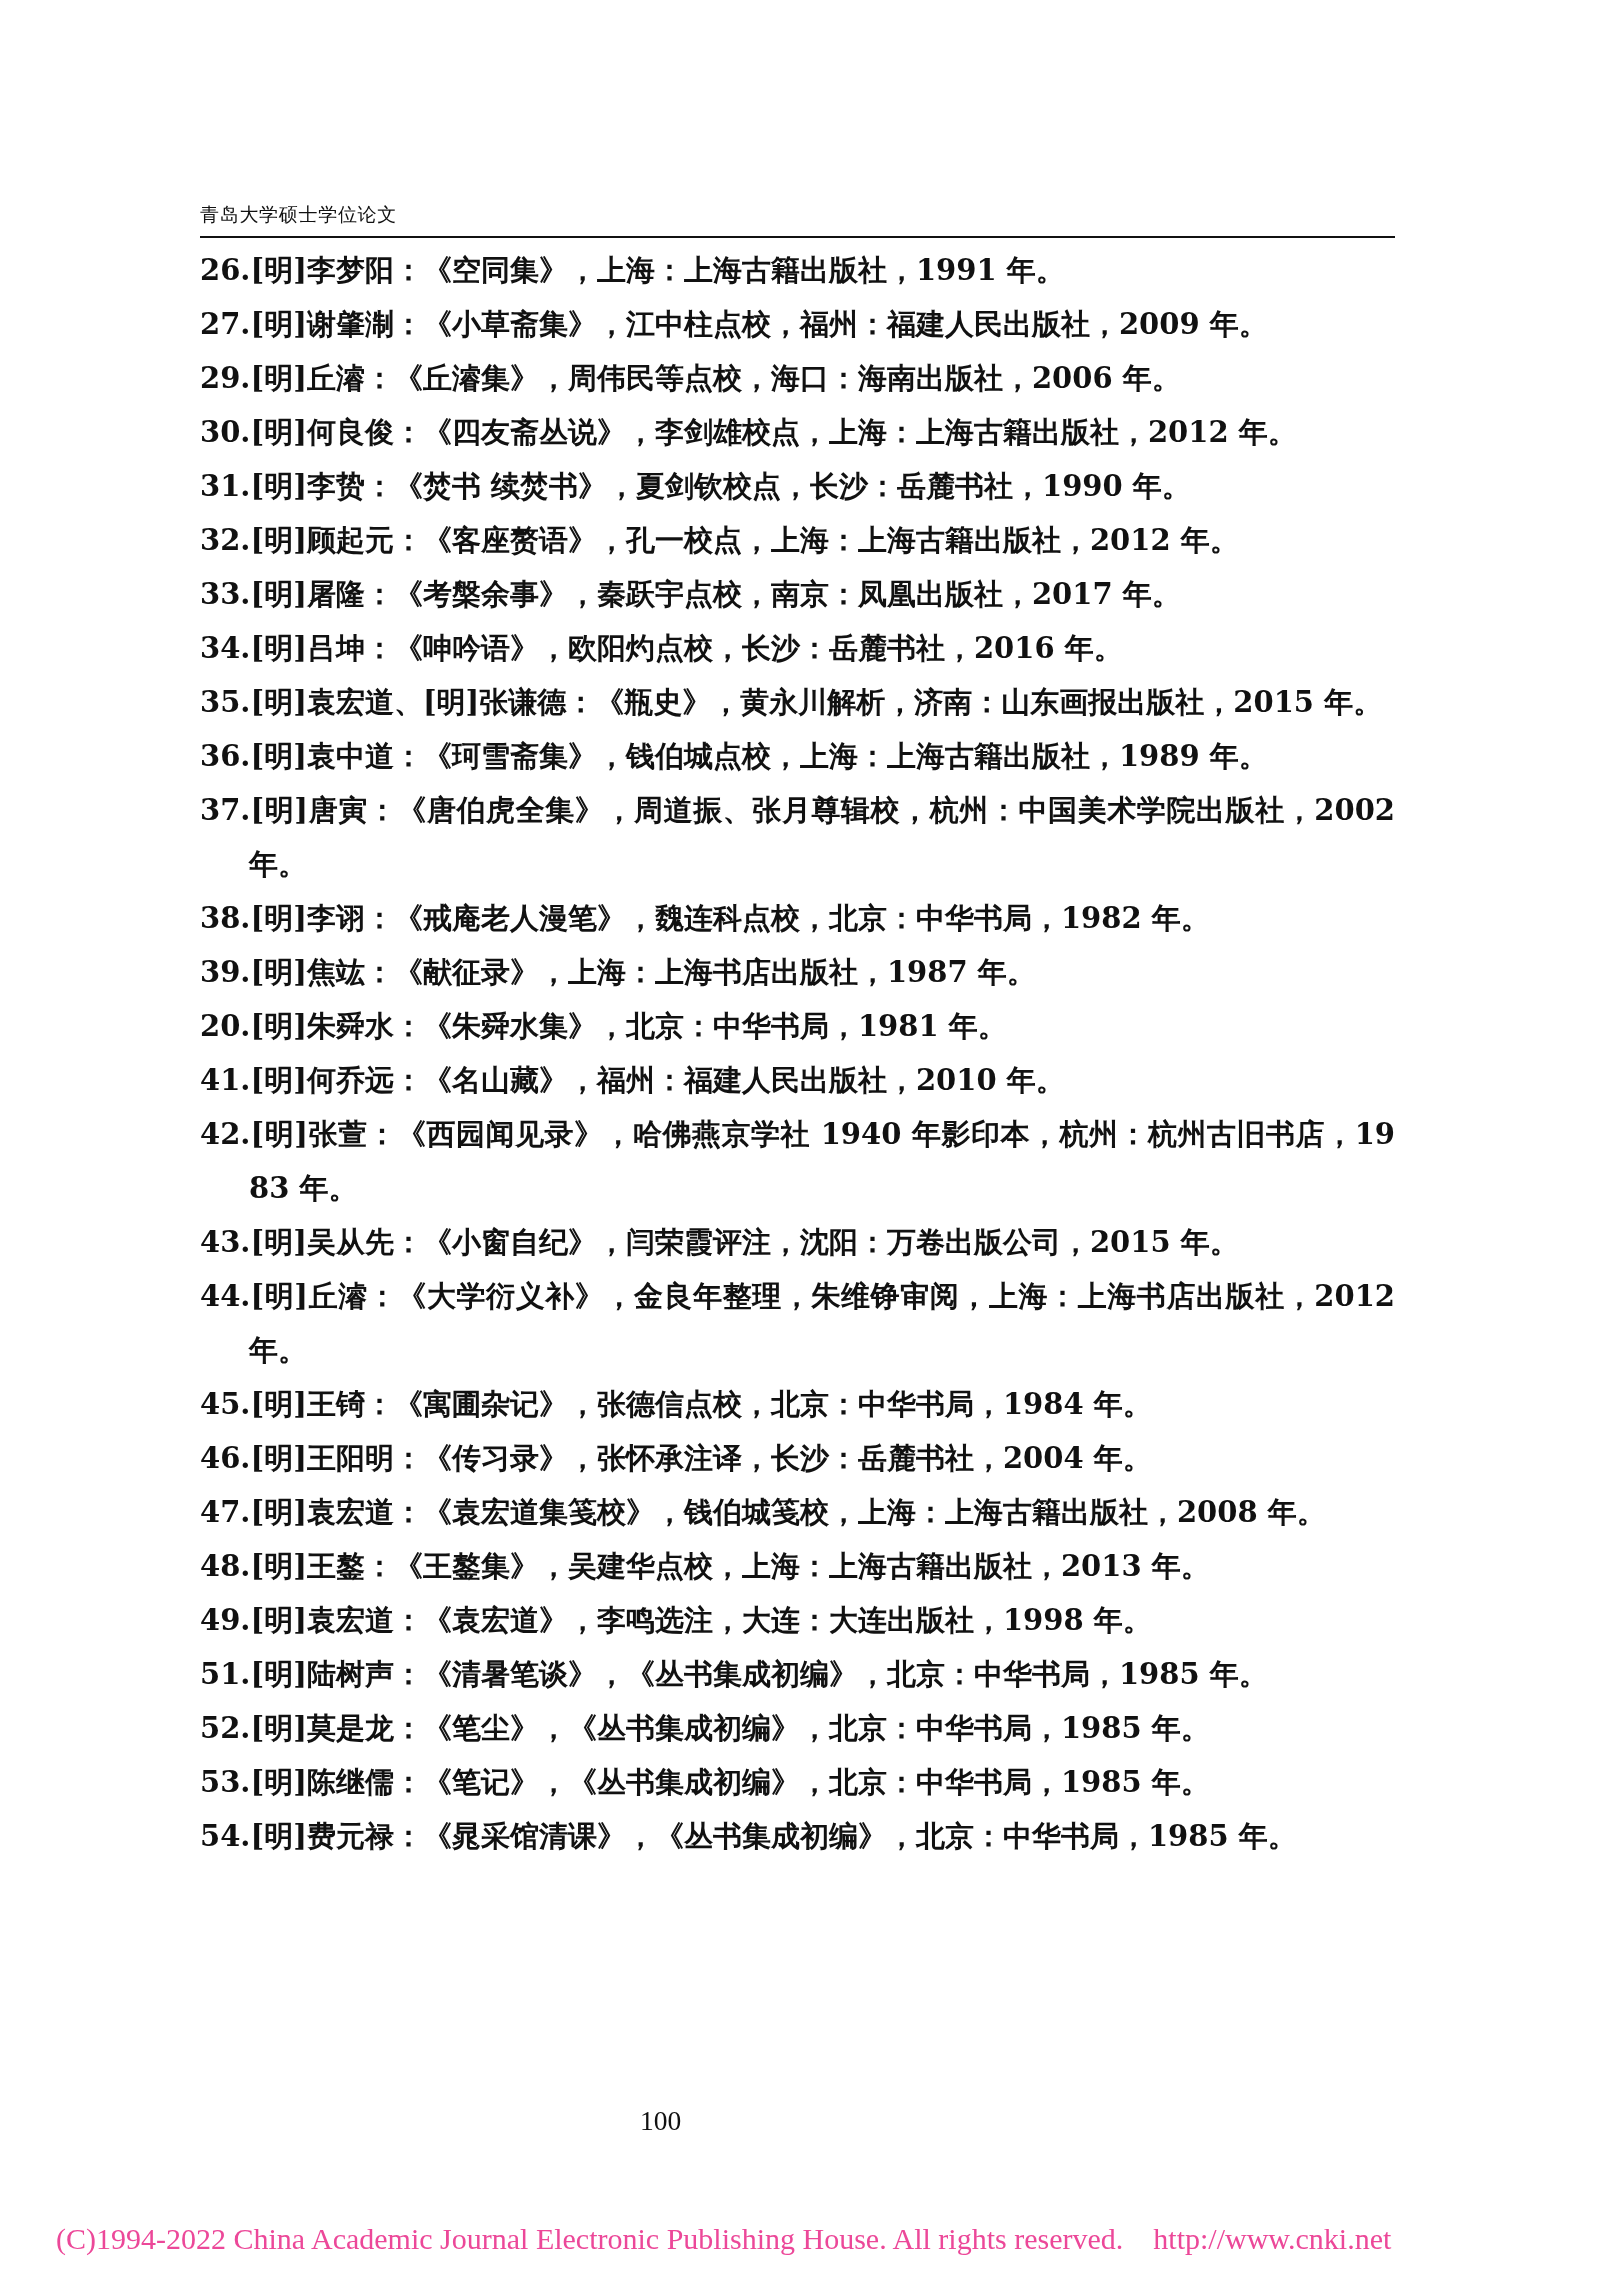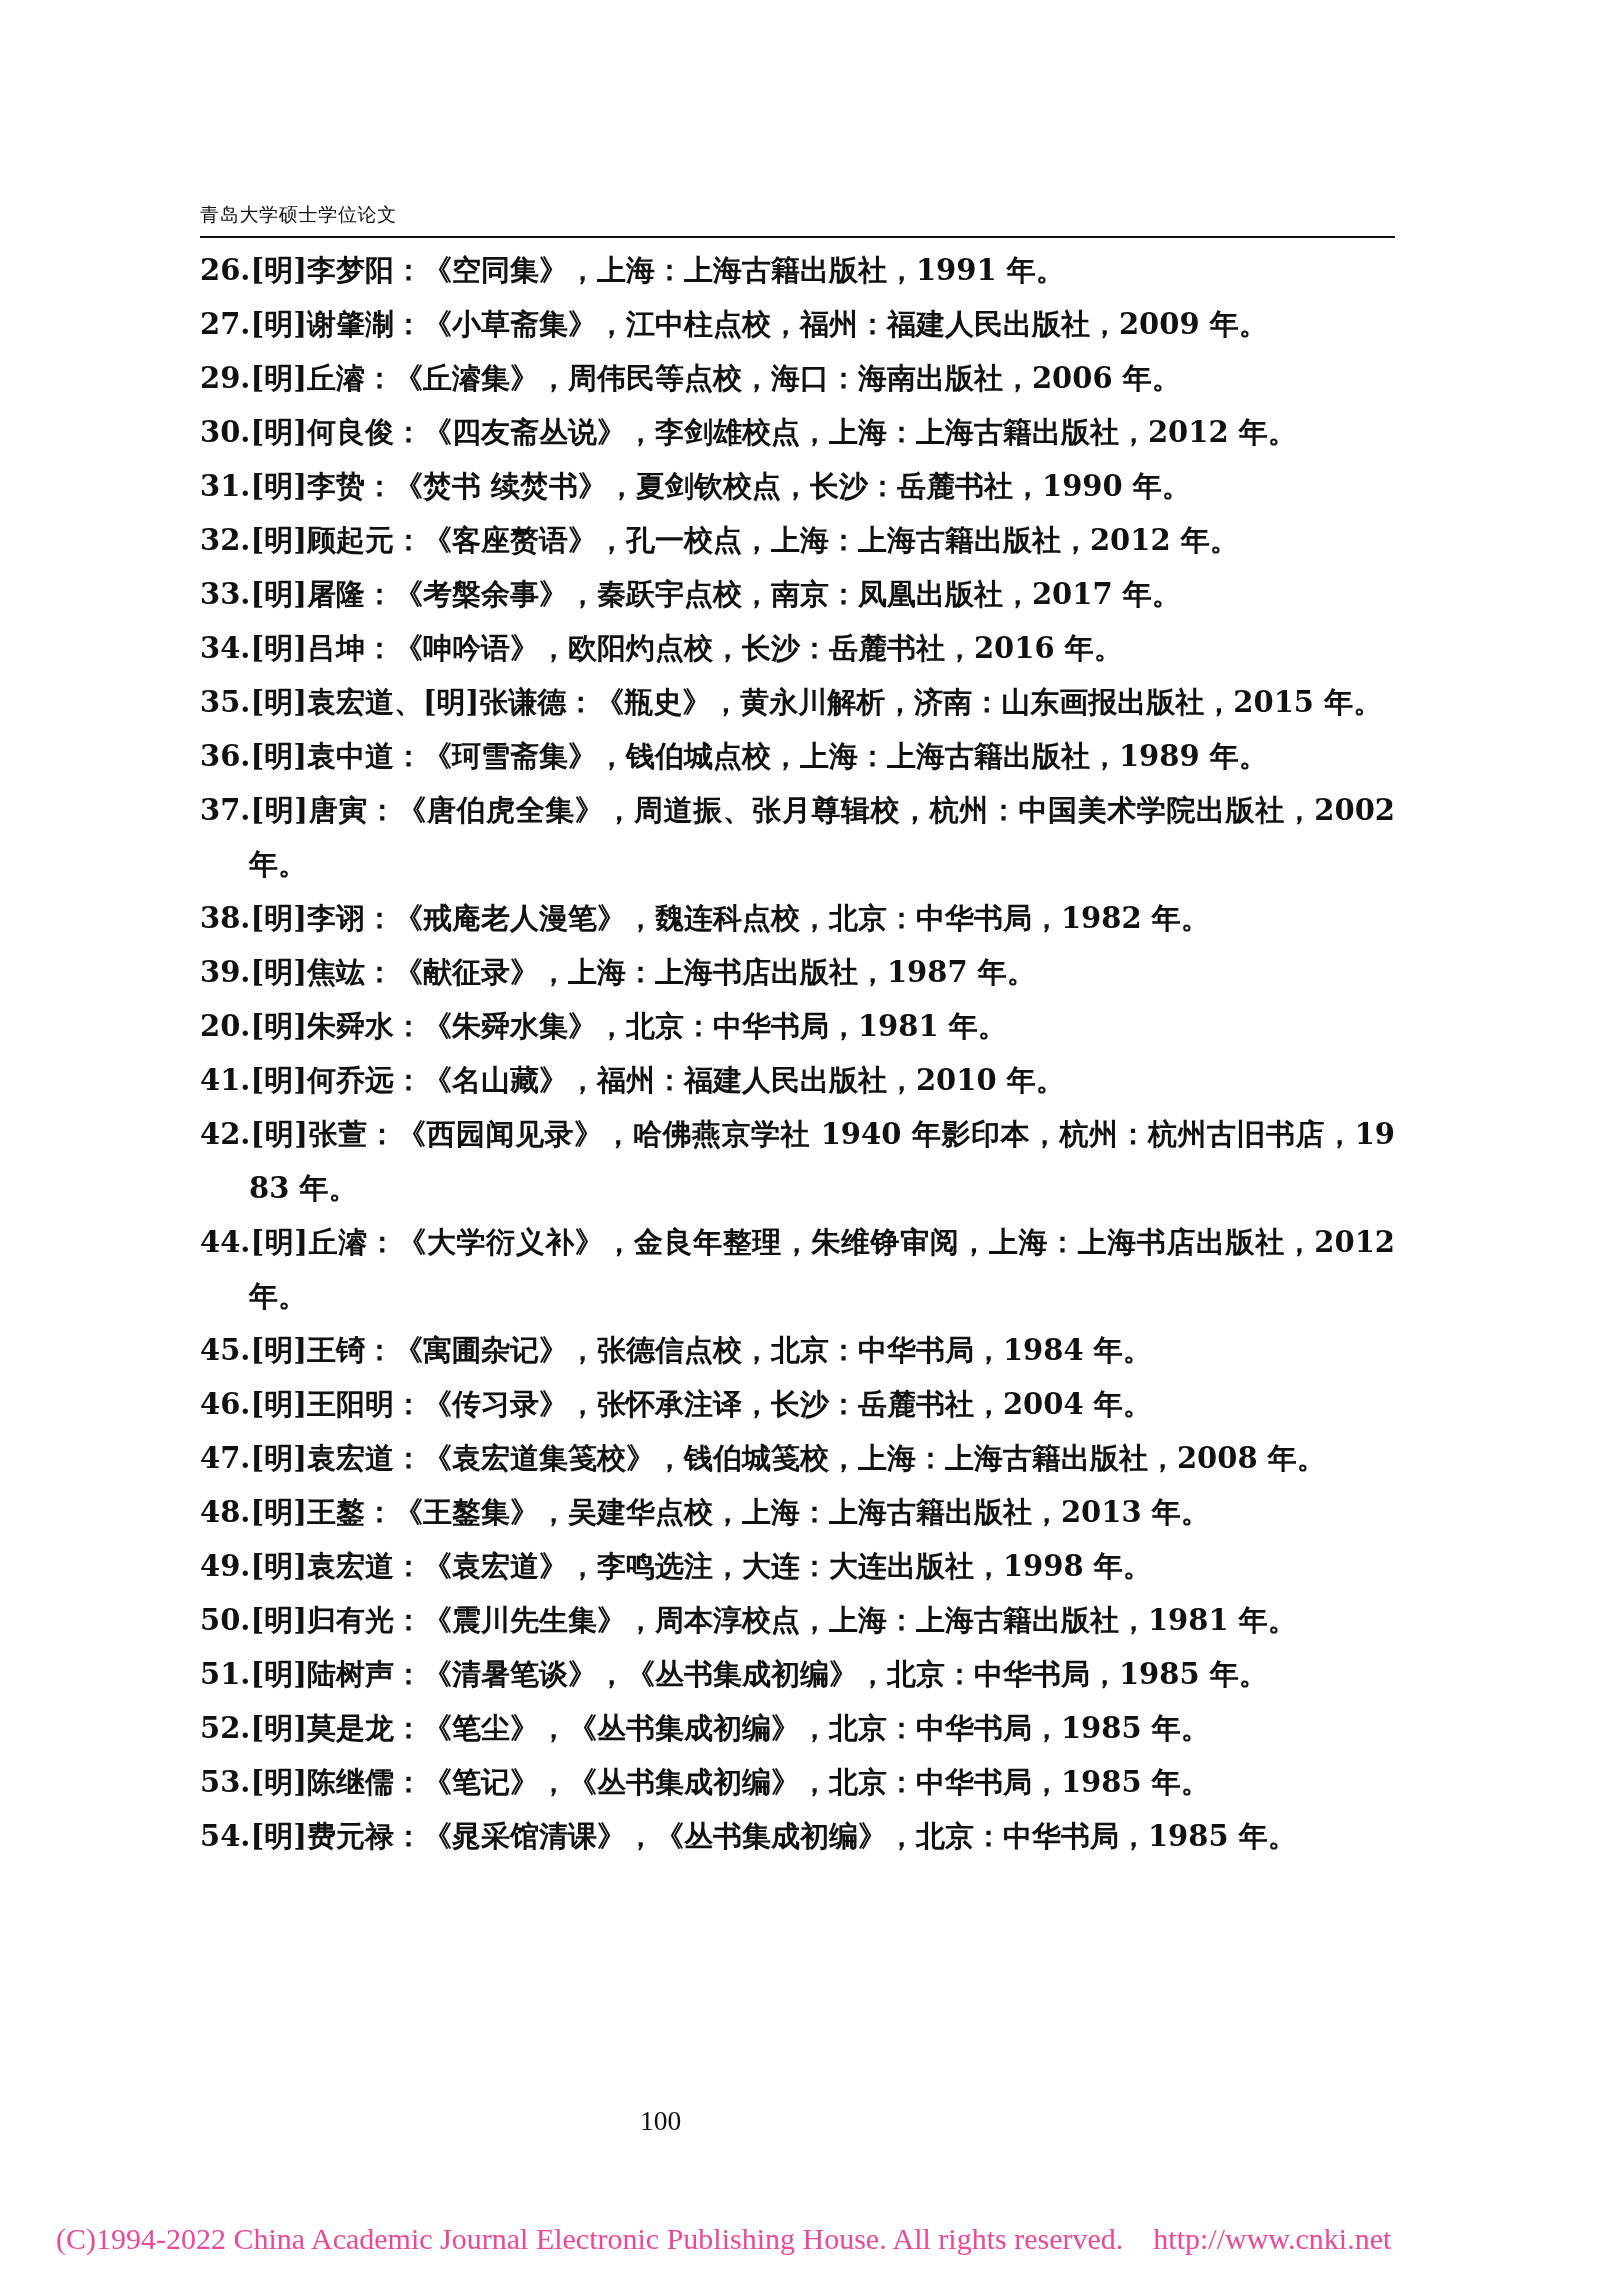--- a/index.html
+++ b/index.html
@@ -93,27 +93,27 @@
   <li class="ref-item"><span class="ref-num">33.</span><span>[明]屠隆：《考槃余事》，秦跃宇点校，南京：凤凰出版社，2017 年。</span></li>
   <li class="ref-item"><span class="ref-num">34.</span><span>[明]吕坤：《呻吟语》，欧阳灼点校，长沙：岳麓书社，2016 年。</span></li>
   <li class="ref-item"><span class="ref-num">35.</span><span>[明]袁宏道、[明]张谦德：《瓶史》，黄永川解析，济南：山东画报出版社，2015 年。</span></li>
   <li class="ref-item"><span class="ref-num">36.</span><span>[明]袁中道：《珂雪斋集》，钱伯城点校，上海：上海古籍出版社，1989 年。</span></li>
   <li class="ref-item"><span class="ref-num">37.</span><span>[明]唐寅：《唐伯虎全集》，周道振、张月尊辑校，杭州：中国美术学院出版社，2002 年。</span></li>
   <li class="ref-item"><span class="ref-num">38.</span><span>[明]李诩：《戒庵老人漫笔》，魏连科点校，北京：中华书局，1982 年。</span></li>
   <li class="ref-item"><span class="ref-num">39.</span><span>[明]焦竑：《献征录》，上海：上海书店出版社，1987 年。</span></li>
   <li class="ref-item"><span class="ref-num">20.</span><span>[明]朱舜水：《朱舜水集》，北京：中华书局，1981 年。</span></li>
   <li class="ref-item"><span class="ref-num">41.</span><span>[明]何乔远：《名山藏》，福州：福建人民出版社，2010 年。</span></li>
   <li class="ref-item"><span class="ref-num">42.</span><span>[明]张萱：《西园闻见录》，哈佛燕京学社 1940 年影印本，杭州：杭州古旧书店，1983 年。</span></li>
+  <li class="ref-item"><span class="ref-num">43.</span><span>[明]吴从先：《小窗自纪》，闫荣霞评注，沈阳：万卷出版公司，2015 年。</span></li>
   <li class="ref-item"><span class="ref-num">44.</span><span>[明]丘濬：《大学衍义补》，金良年整理，朱维铮审阅，上海：上海书店出版社，2012 年。</span></li>
   <li class="ref-item"><span class="ref-num">45.</span><span>[明]王锜：《寓圃杂记》，张德信点校，北京：中华书局，1984 年。</span></li>
   <li class="ref-item"><span class="ref-num">46.</span><span>[明]王阳明：《传习录》，张怀承注译，长沙：岳麓书社，2004 年。</span></li>
   <li class="ref-item"><span class="ref-num">47.</span><span>[明]袁宏道：《袁宏道集笺校》，钱伯城笺校，上海：上海古籍出版社，2008 年。</span></li>
   <li class="ref-item"><span class="ref-num">48.</span><span>[明]王鏊：《王鏊集》，吴建华点校，上海：上海古籍出版社，2013 年。</span></li>
   <li class="ref-item"><span class="ref-num">49.</span><span>[明]袁宏道：《袁宏道》，李鸣选注，大连：大连出版社，1998 年。</span></li>
-  <li class="ref-item"><span class="ref-num">50.</span><span>[明]归有光：《震川先生集》，周本淳校点，上海：上海古籍出版社，1981 年。</span></li>
   <li class="ref-item"><span class="ref-num">51.</span><span>[明]陆树声：《清暑笔谈》，《丛书集成初编》，北京：中华书局，1985 年。</span></li>
   <li class="ref-item"><span class="ref-num">52.</span><span>[明]莫是龙：《笔尘》，《丛书集成初编》，北京：中华书局，1985 年。</span></li>
   <li class="ref-item"><span class="ref-num">53.</span><span>[明]陈继儒：《笔记》，《丛书集成初编》，北京：中华书局，1985 年。</span></li>
   <li class="ref-item"><span class="ref-num">54.</span><span>[明]费元禄：《晁采馆清课》，《丛书集成初编》，北京：中华书局，1985 年。</span></li>
 </ol>
 
 <div class="page-number">100</div>
 <div class="footer-copyright">(C)1994-2022 China Academic Journal Electronic Publishing House. All rights reserved.    http://www.cnki.net</div>
 
 

